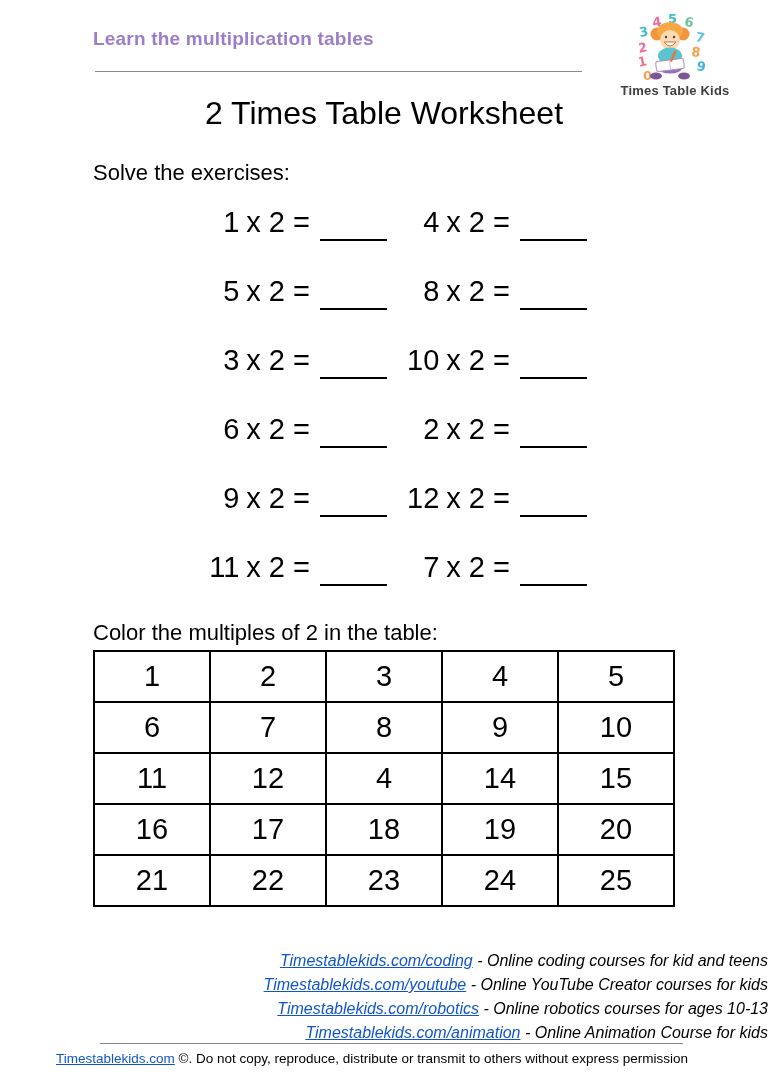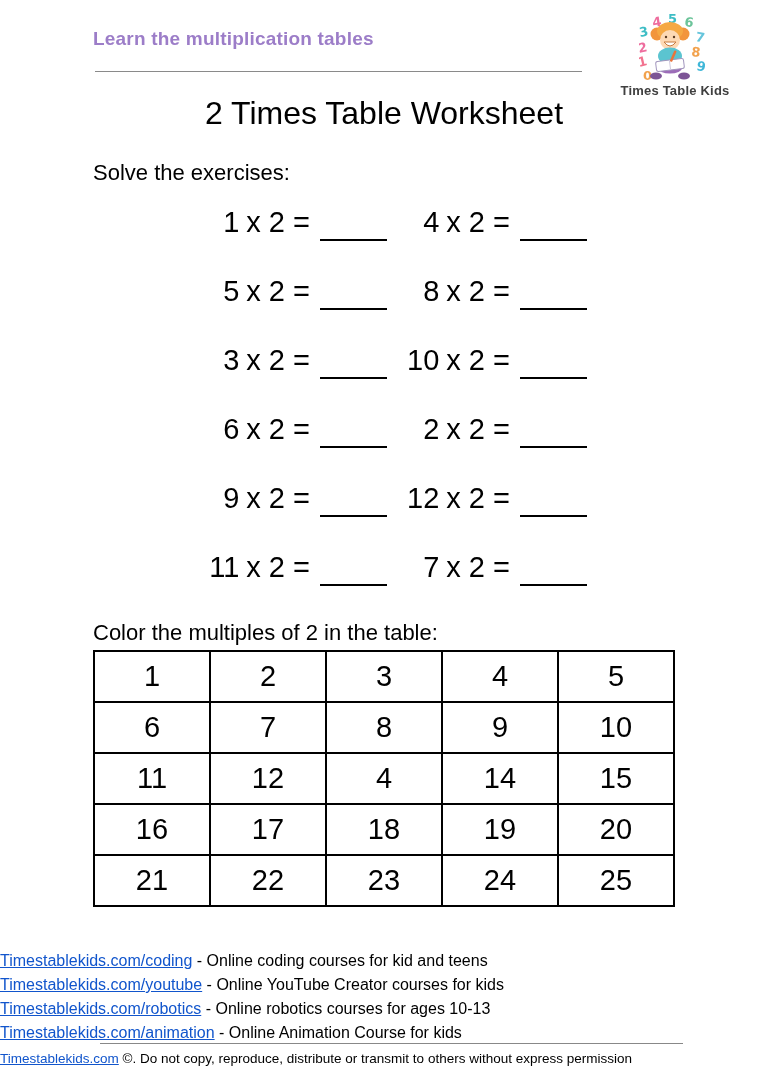--- a/index.html
+++ b/index.html
@@ -71,29 +71,29 @@
     width: 114px; height: 49px;
     border: 2px solid #000;
     text-align: center; vertical-align: middle;
     font-size: 29px; padding: 0;
   }
 
   
   a { color: #1155cc; text-decoration: underline; }
   .footer-links {
     position: absolute; left: 0; top: 949px; width: 768px;
-    text-align: left; font-size: 16px; line-height: 24px;
+    text-align: right; font-size: 16px; line-height: 24px; font-style: italic;
   }
   .bottom-rule {
     position: absolute; left: 100px; top: 1043px; width: 583px;
     border-top: 1.5px solid #888;
   }
   .copyright {
     position: absolute; left: 0; top: 1050px; width: 688px;
-    text-align: left; font-size: 13.5px; line-height: 17px;
+    text-align: right; font-size: 13.5px; line-height: 17px;
   }
 
   .logo-num { font-family: "DejaVu Sans", sans-serif; font-weight: 700; font-size: 13px; }
 </style>
 </head>
 <body>
 
 <div class="tagline">Learn the multiplication tables</div>
 <div class="header-rule"></div>
 

